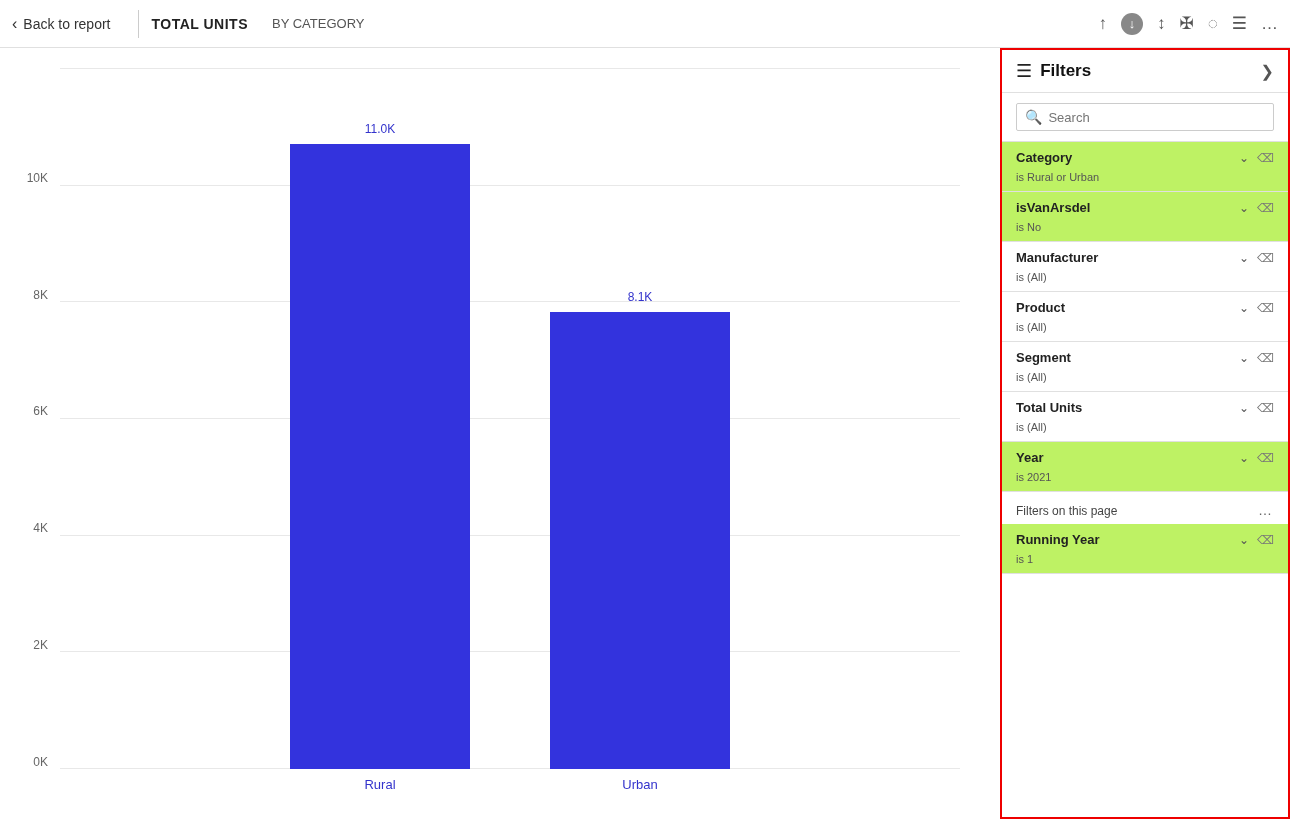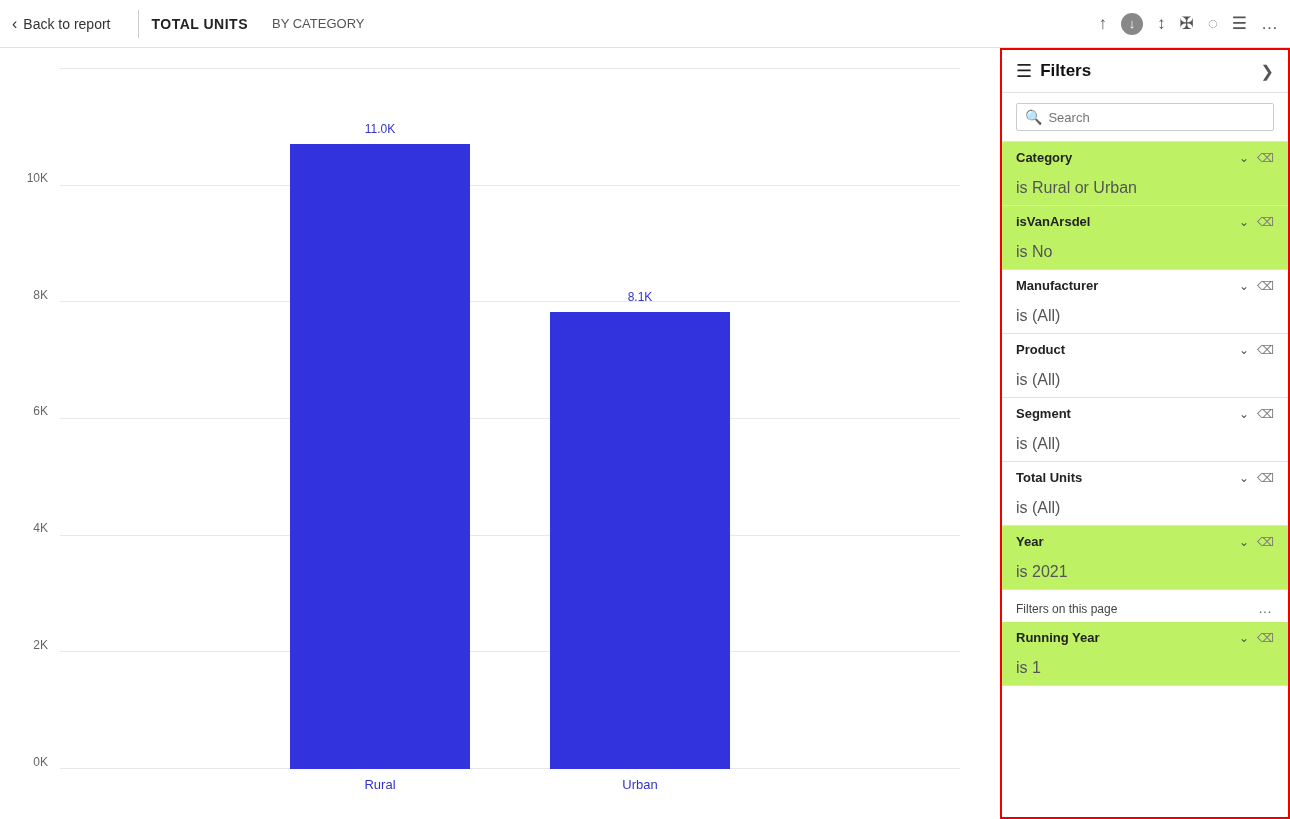--- a/index.html
+++ b/index.html
@@ -274,23 +274,23 @@
     }
     .filter-chevron {
       font-size: 12px;
       color: #555;
     }
     .filter-clear-icon {
       font-size: 12px;
       color: #777;
     }
     .filter-item-value {
-      font-size: 16px;
-      color: #555;
-      margin-top: 14px;
+      font-size: 11px;
+      color: #555;
+      margin-top: 6px;
     }
 
     .filters-section-label {
       padding: 10px 14px 6px 14px;
       font-size: 12px;
       color: #444;
       display: flex;
       justify-content: space-between;
       align-items: flex-end;
     }

